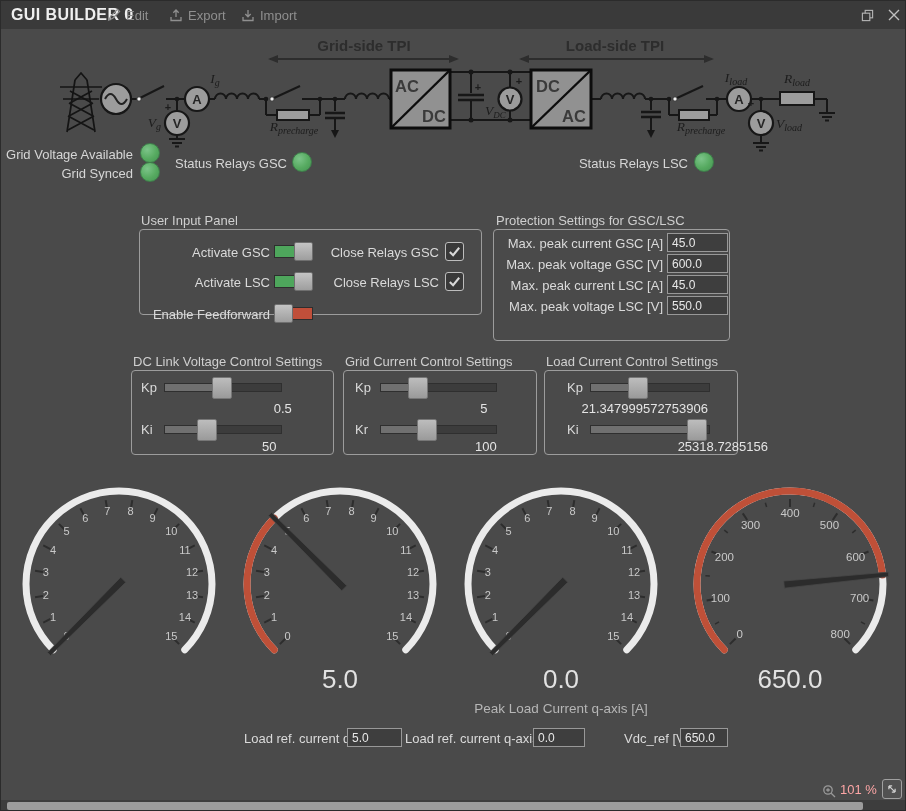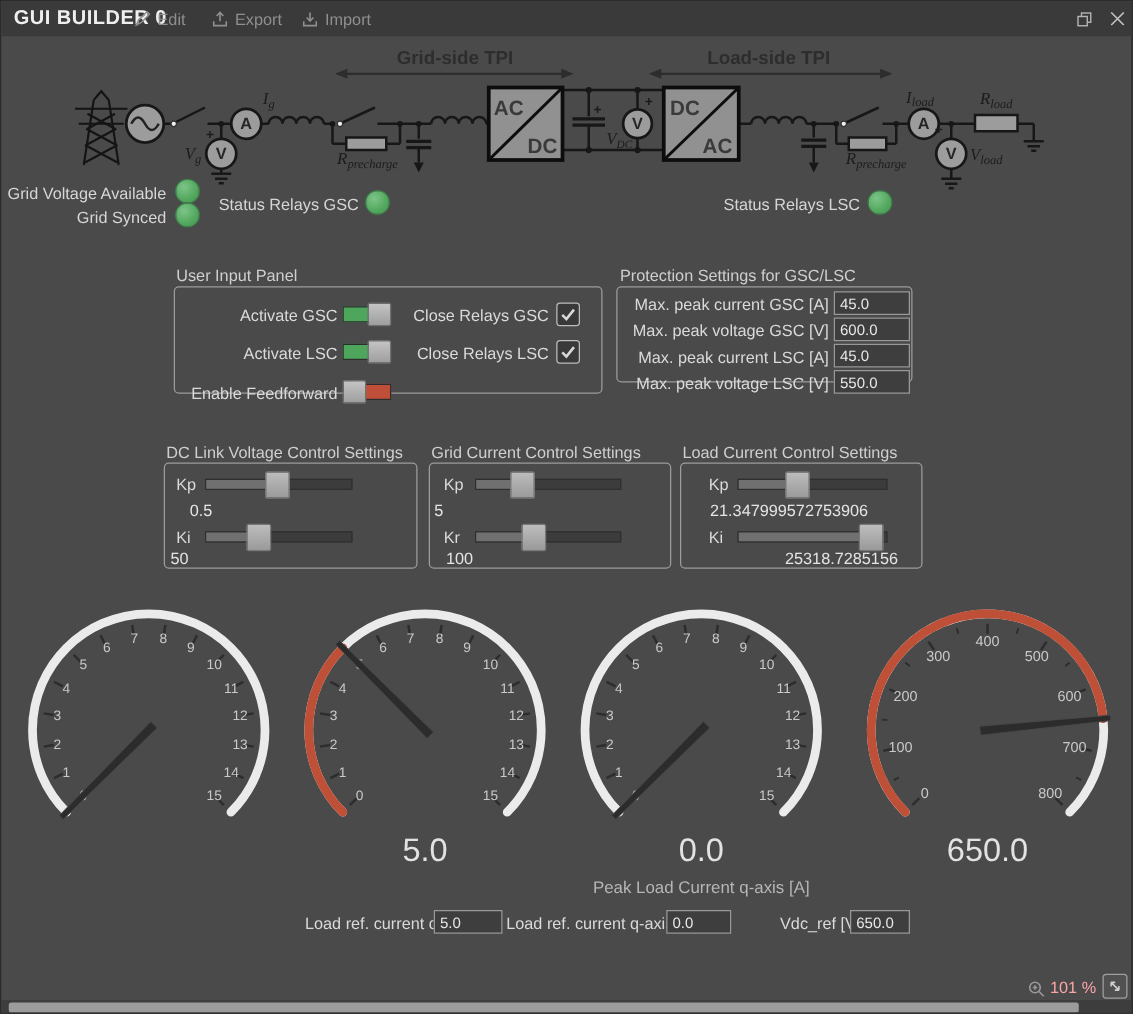--- a/index.html
+++ b/index.html
@@ -38,21 +38,21 @@
   .checkbox { position:absolute; width:19px; height:19px; background:#393939; border:1.5px solid #bdbdbd; border-radius:3px;
               display:flex; align-items:center; justify-content:center; cursor:pointer; }
   
   .num-input { position:absolute; height:19px; background:#3e3e3e; border:1px solid #989898; color:#e8e8e8;
                font-family:"Liberation Sans",sans-serif; font-size:12px; padding:1px 4px; outline:none; }
   
   .sl-track { position:absolute; height:9px; background:#3c3c3c; border:1px solid #2f2f2f; cursor:pointer; }
   .sl-fill { position:absolute; left:0; top:0; height:100%; background:#707070; }
   .sl-knob { position:absolute; top:-7px; width:20px; height:22px; background:linear-gradient(#bdbdbd,#9a9a9a);
              border:1px solid #777; border-radius:2px; cursor:grab; }
-  .sl-value { position:absolute; width:140px; text-align:left; font-size:13px; color:#e4e4e4; }
+  .sl-value { position:absolute; width:140px; text-align:right; font-size:13px; color:#e4e4e4; }
   
   .gauge { position:absolute; width:204px; text-align:center; }
   .gauge-value { font-size:26px; color:#e2e2e2; margin-top:1px; }
   .gauge-caption { font-size:13.5px; color:#b6b6b6; margin-top:6px; }
   
   .zoom-text { position:absolute; font-size:13px; color:#fca5a5; }
   .fit-btn { position:absolute; width:20px; height:20px; background:#515151; border:1px solid #a0a0a0; border-radius:3px;
              display:flex; align-items:center; justify-content:center; cursor:pointer; }
   .hscroll-track { position:absolute; left:0; top:799px; width:906px; height:12px; background:#3d3d3d; }
   .hscroll-thumb { position:absolute; left:6px; top:2px; width:856px; height:8px; background:#9c9c9c; border-radius:2px; cursor:pointer; }
@@ -280,21 +280,21 @@
         </svg>
     </div>
     <div class="row-label right-al" style="left:0;top:77px;width:130px">Enable Feedforward</div>
     <div class="toggle off" style="left:134px;top:74px">
         <div class="bar"></div>
         <div class="knob"></div>
       </div>
   </div>
 
   <div class="panel-title" style="left:495px;top:212px">Protection Settings for GSC/LSC</div>
-  <div class="panel" style="left:492px;top:228px;width:237px;height:77px">
+  <div class="panel" style="left:492px;top:228px;width:237px;height:112px">
     <div class="row-label right-al" style="left:5px;top:6px;width:164px">Max. peak current GSC [A]</div>
     <input class="num-input" style="left: 173px; top: 3px; width: 61px;" value="45.0">
     <div class="row-label right-al" style="left:5px;top:27px;width:164px">Max. peak voltage GSC [V]</div>
     <input class="num-input" style="left: 173px; top: 24px; width: 61px;" value="600.0">
     <div class="row-label right-al" style="left:5px;top:48px;width:164px">Max. peak current LSC [A]</div>
     <input class="num-input" style="left: 173px; top: 45px; width: 61px;" value="45.0">
     <div class="row-label right-al" style="left:5px;top:69px;width:164px">Max. peak voltage LSC [V]</div>
     <input class="num-input" style="left: 173px; top: 66px; width: 61px;" value="550.0">
   </div>
 

